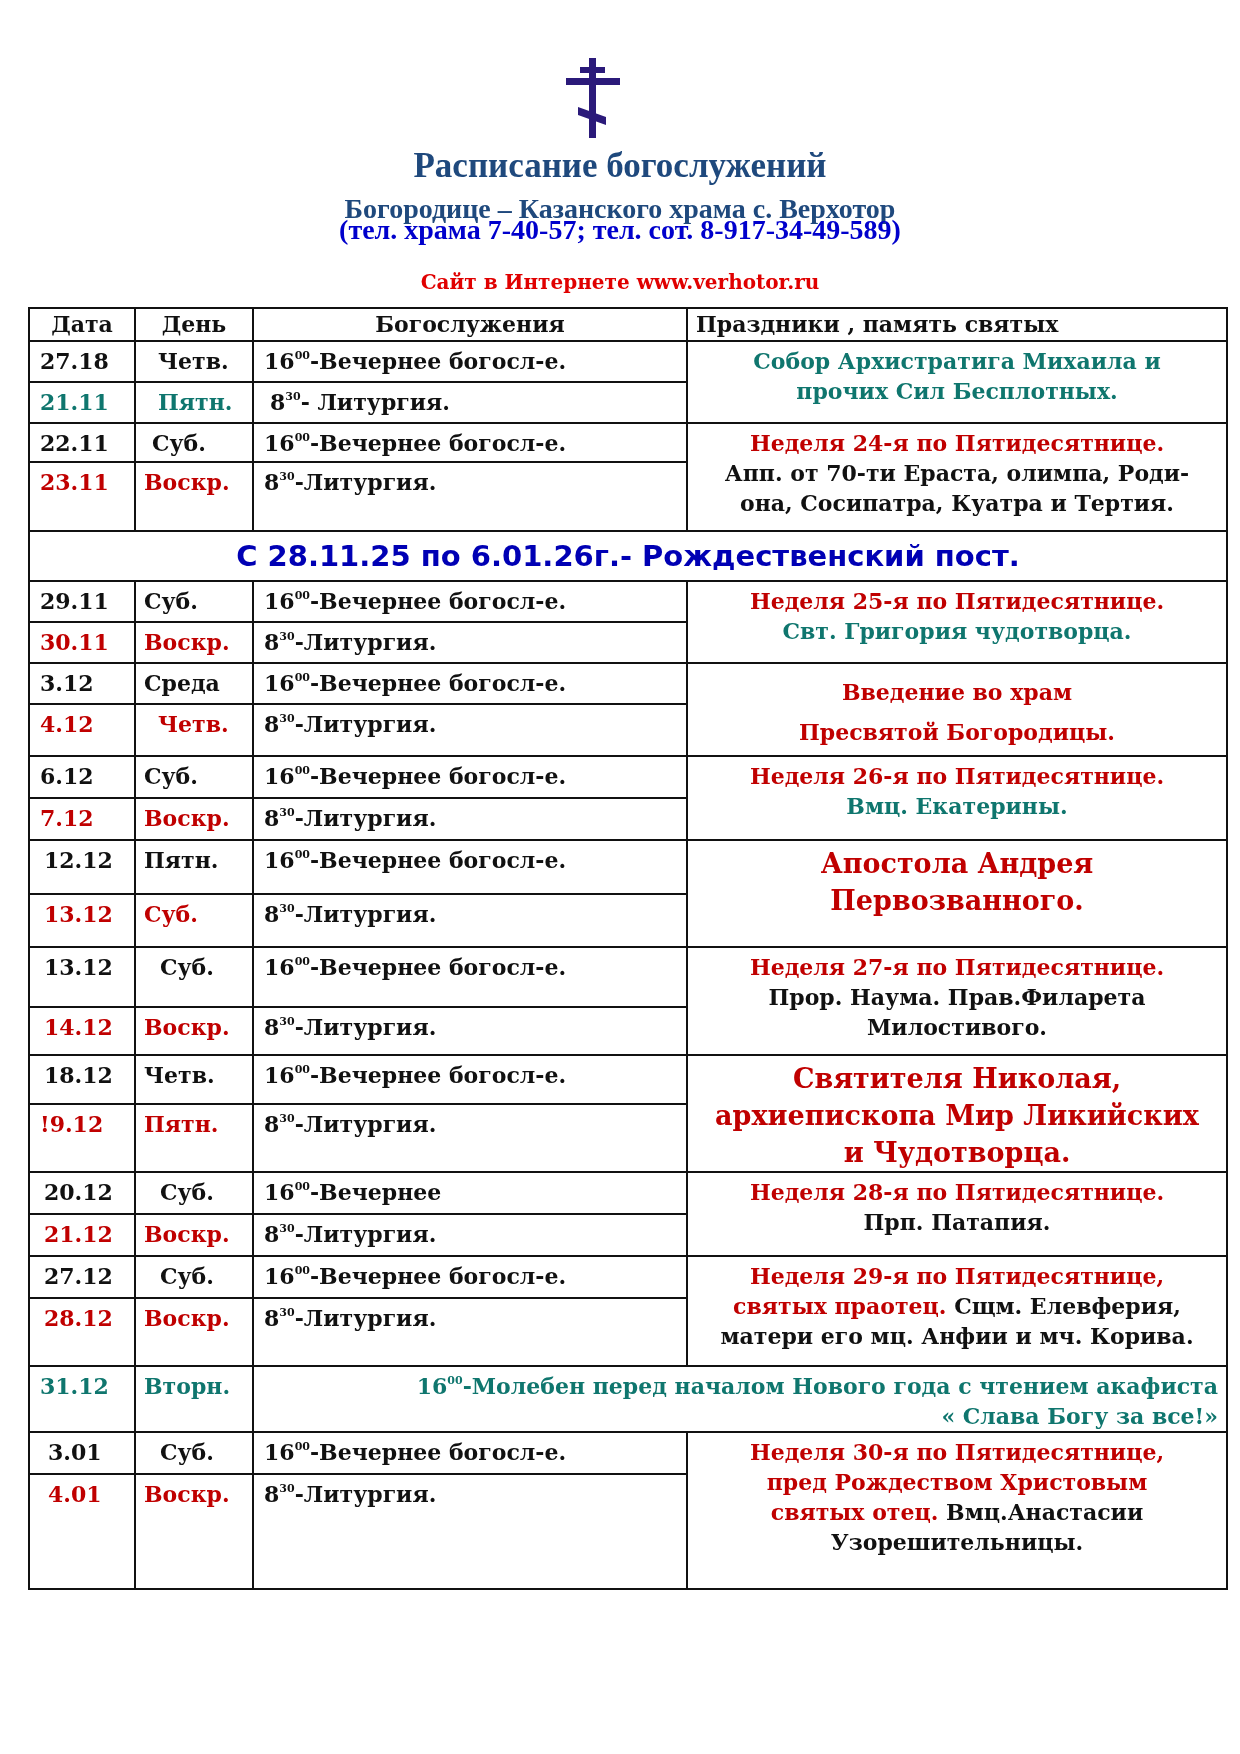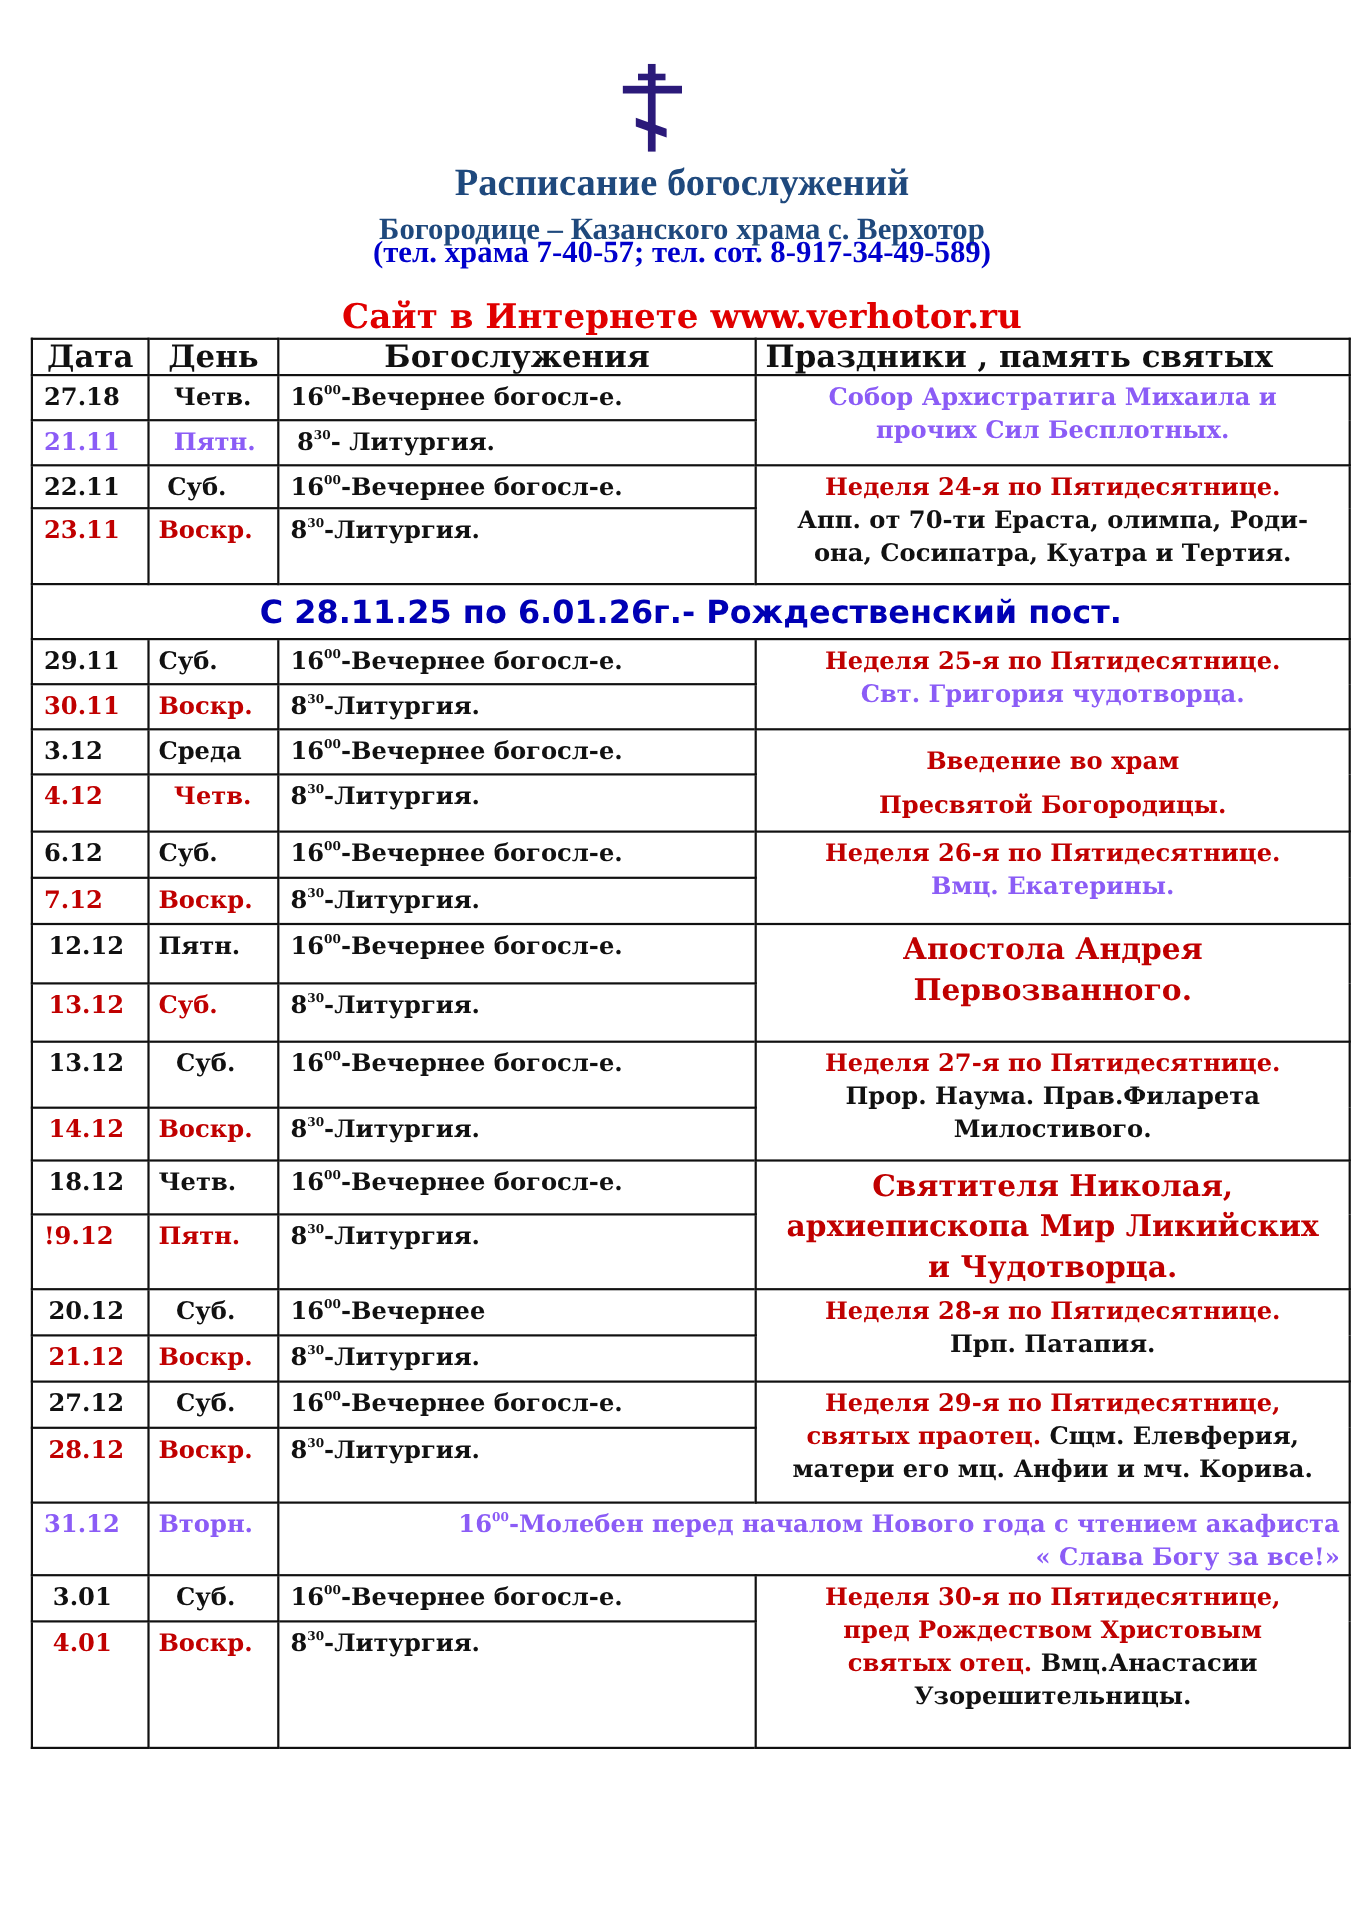--- a/index.html
+++ b/index.html
@@ -4,31 +4,31 @@
 <style>
   html, body { margin: 0; padding: 0; background: #ffffff; }
   body { width: 1240px; height: 1754px; position: relative; overflow: hidden;
          font-family: "DejaVu Serif", "Liberation Serif", serif; }
   .cross { position: absolute; left: 566px; top: 58px; width: 54px; height: 80px; }
   .hdr { position: absolute; left: 0; width: 1240px; text-align: center; font-weight: bold;
          font-family: "Liberation Serif", serif; white-space: nowrap; }
   #t1 { top: 146px; font-size: 35px; color: #1f497d; }
   #t2 { top: 193px; font-size: 28px; color: #1f497d; }
   #t3 { top: 214px; font-size: 28px; color: #0000cc; }
-  #t4 { top: 270px; font-size: 31px; color: #e00000; font-family: "DejaVu Serif", serif; }
+  #t4 { top: 270px; font-size: 20px; color: #e00000; font-family: "DejaVu Serif", serif; }
   table.sched { position: absolute; left: 28px; top: 307px; width: 1198px; border-collapse: collapse;
                 table-layout: fixed; font-family: "DejaVu Serif", serif; font-weight: bold; }
   table.sched td, table.sched th { border: 2px solid #111; padding: 0 8px; vertical-align: top; overflow: hidden; }
-  th { font-size: 28px; font-weight: bold; height: 31px; line-height: 31px; color: #111; }
+  th { font-size: 22px; font-weight: bold; height: 31px; line-height: 31px; color: #111; }
   td { font-size: 22px; line-height: 30px; padding-top: 4px !important; }
   .c-date { text-align: left; padding-left: 10px !important; }
   .c-day { text-align: left; padding-left: 8px !important; }
   .c-serv { text-align: left; padding-left: 10px !important; white-space: nowrap; }
   .c-feast { text-align: center; vertical-align: top; }
-  .blk { color: #111; } .red { color: #c00000; } .blue { color: #8b5cf6; }
+  .blk { color: #111; } .red { color: #c00000; } .blue { color: #0f766e; }
   sup { font-size: 11px; line-height: 0; position: relative; top: -2px; }
   .banner { text-align: center; font-family: "DejaVu Sans", sans-serif; color: #0000b4; font-size: 29px; line-height: 40px; }
   .big { font-size: 22px; line-height: 40px; }
   .med { font-size: 27px; line-height: 37px; margin-top: 16px; }
   .feastline { display: block; }
 </style>
 </head>
 <body>
 
 <svg class="cross" viewBox="0 0 54 80">

